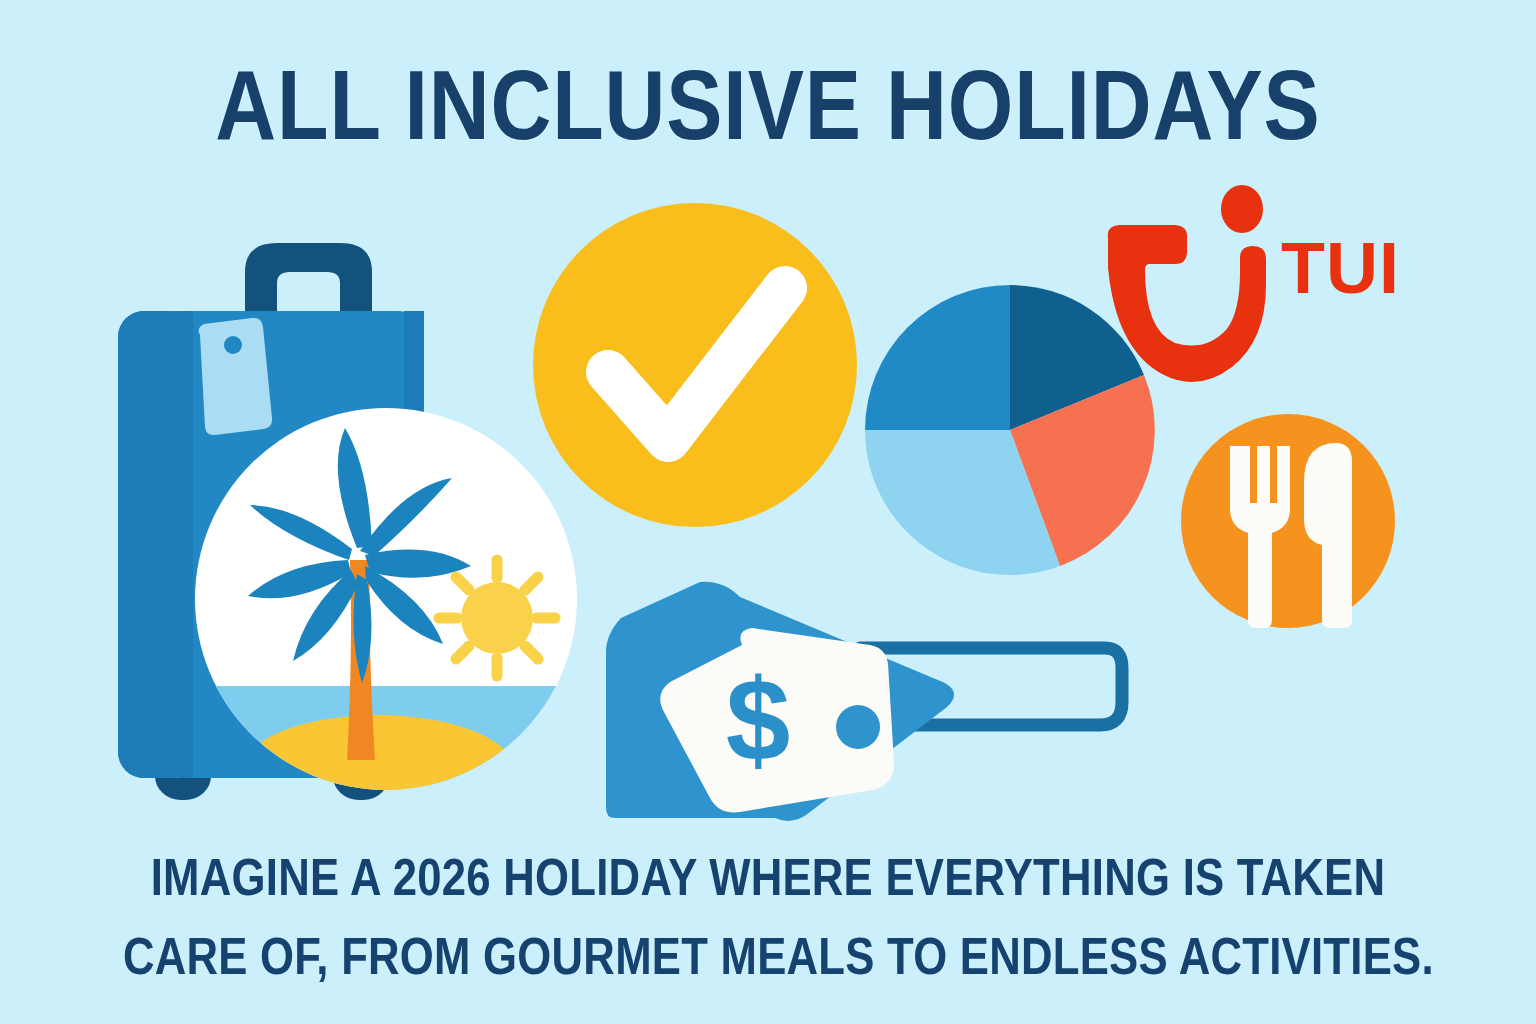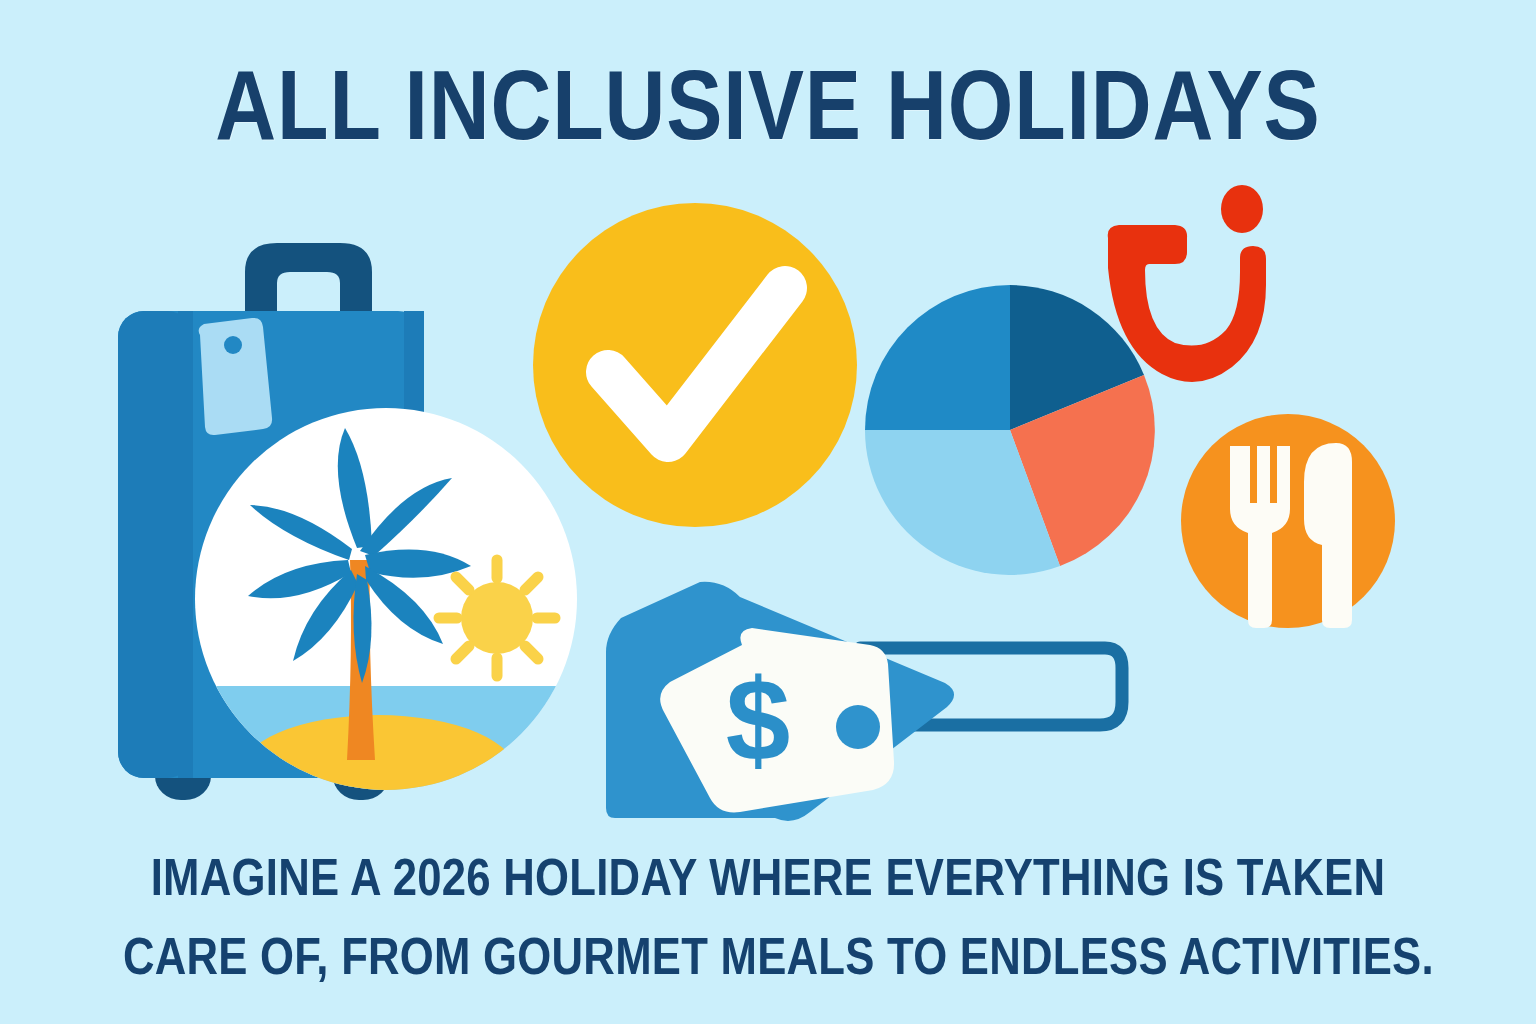--- a/index.html
+++ b/index.html
@@ -175,19 +175,20 @@
                  L1290 509 Q1290 527 1272 533 L1272 620 Q1272 628 1264 628 L1256 628 Q1248 628 1248 620 L1248 533
                  Q1230 527 1230 509 L1230 446 Q1230 446 1237 446 Z"></path>
 
         <path d="M1336 443 Q1352 443 1352 462 L1352 620 Q1352 628 1344 628 L1330 628 Q1322 628 1322 620 L1322 545
                  Q1304 541 1304 519 L1304 482 Q1304 443 1336 443 Z"></path>
       </g>
     </g>
 
   </svg>
 
+  <div class="tui-text">TUI</div>
 
   <div class="subtitle">
     <span class="line">IMAGINE A 2026 HOLIDAY WHERE EVERYTHING IS TAKEN</span>
     <span class="line">CARE OF, FROM GOURMET MEALS TO ENDLESS ACTIVITIES.</span>
   </div>
 
 </div>
 
 </body></html>

